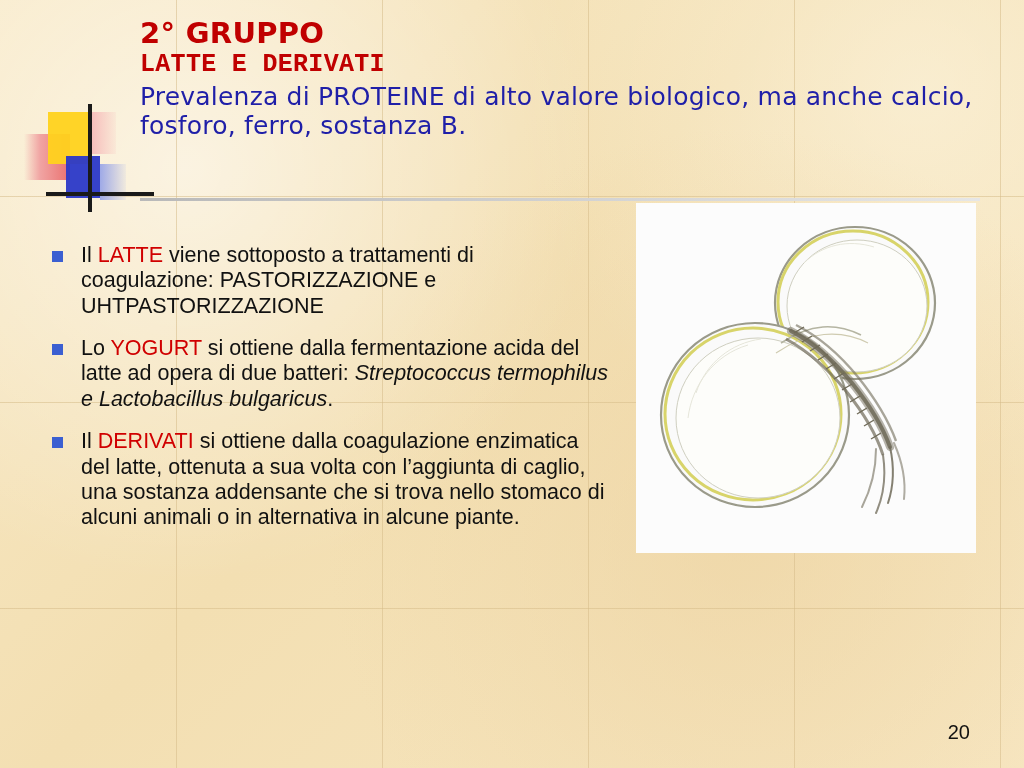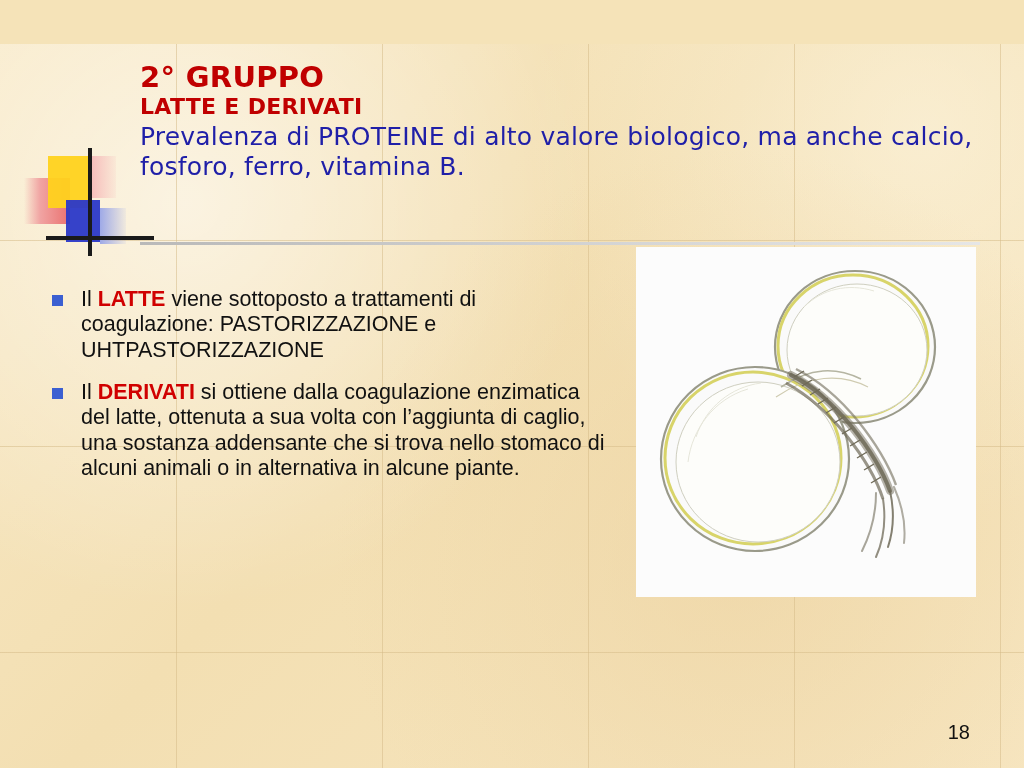--- a/index.html
+++ b/index.html
@@ -24,21 +24,20 @@
       linear-gradient(to bottom, rgba(214,188,138,0.55) 0 1px, transparent 1px 100%),
       radial-gradient(circle at 18% 22%, rgba(255,255,255,0.55), rgba(255,255,255,0) 40%),
       radial-gradient(circle at 72% 70%, rgba(236,210,160,0.6), rgba(255,255,255,0) 45%),
       radial-gradient(circle at 90% 12%, rgba(255,250,235,0.5), rgba(255,255,255,0) 35%),
       linear-gradient(135deg, #f8e9c6 0%, #f3dfb2 45%, #f7e6c1 100%);
     background-size:
       206px 206px,
       206px 206px,
       auto, auto, auto, auto;
     background-position: -30px -10px, -30px -10px, 0 0, 0 0, 0 0, 0 0;
-    margin-top: 44px;
   }
 
   
   .logo {
     position: absolute;
     left: 18px;
     top: 104px;
     width: 136px;
     height: 108px;
   }
@@ -103,24 +102,25 @@
     font-family: "DejaVu Sans", sans-serif;
     line-height: 1.18;
   }
   .title-line1 {
     font-size: 29px;
     color: #c00000;
     font-weight: 600;
     letter-spacing: 0.3px;
   }
   .title-line2 {
-    font-size: 22px;
+    font-size: 25px;
     color: #c00000;
     font-weight: 600;
     letter-spacing: 0.3px;
+    font-family: Liberation Mono, monospace;
   }
   .title-line3 {
     font-size: 25px;
     color: #1f1fa8;
     font-weight: 500;
     margin-top: 2px;
     letter-spacing: 0.2px;
   }
 
   
@@ -144,21 +144,20 @@
     margin-right: 18px;
   }
   .bullet-text {
     font-size: 21.5px;
     line-height: 1.18;
     color: #111111;
     font-family: "Liberation Sans", sans-serif;
   }
   .kw-red {
     color: #d00000;
-    font-weight: bold;
   }
   .ital {
     font-style: italic;
   }
 
   
   .drawing {
     position: absolute;
     left: 636px;
     top: 203px;
@@ -192,33 +191,39 @@
     <div class="sq sq-pink"></div>
     <div class="sq sq-blue"></div>
     <div class="sq sq-lblue"></div>
     <div class="v-line"></div>
     <div class="h-line"></div>
   </div>
 
   <div class="title-block">
     <div class="title-line1">2° GRUPPO</div>
     <div class="title-line2">LATTE E DERIVATI</div>
-    <div class="title-line3">Prevalenza di PROTEINE di alto valore biologico, ma anche calcio, fosforo, ferro, vitamina B.</div>
+    <div class="title-line3">Prevalenza di PROTEINE di alto valore biologico, ma anche calcio, fosforo, ferro, sostanza B.</div>
   </div>
 
   <div class="title-rule"></div>
 
   <div class="bullets">
     <div class="bullet-item">
       <div class="bullet-marker"></div>
       <div class="bullet-text">
         <span>Il </span><span class="kw-red">LATTE</span><span> viene sottoposto a trattamenti di coagulazione: PASTORIZZAZIONE e UHTPASTORIZZAZIONE</span>
       </div>
     </div>
 
+    <div class="bullet-item">
+      <div class="bullet-marker"></div>
+      <div class="bullet-text">
+        <span>Lo </span><span class="kw-red">YOGURT</span><span> si ottiene dalla fermentazione acida del latte ad opera di due batteri: </span><span class="ital">Streptococcus termophilus e Lactobacillus bulgaricus</span><span>.</span>
+      </div>
+    </div>
 
     <div class="bullet-item">
       <div class="bullet-marker"></div>
       <div class="bullet-text">
         <span>Il </span><span class="kw-red">DERIVATI</span><span> si ottiene dalla coagulazione enzimatica del latte, ottenuta a sua volta con l’aggiunta di caglio, una sostanza addensante che si trova nello stomaco di alcuni animali o in alternativa in alcune piante.</span>
       </div>
     </div>
   </div>
 
   <div class="drawing">
@@ -263,15 +268,15 @@
       </g>
 
       <g stroke="#e3e3d6" stroke-width="1" fill="none" opacity="0.9">
         <path d="M60 190 C70 160 95 140 125 136"></path>
         <path d="M52 215 C56 182 78 152 112 142"></path>
         <path d="M168 60 C186 42 212 36 238 44"></path>
       </g>
     </svg>
   </div>
 
-  <div class="slide-number">18</div>
+  <div class="slide-number">20</div>
 
 </div>
 
 </body></html>

